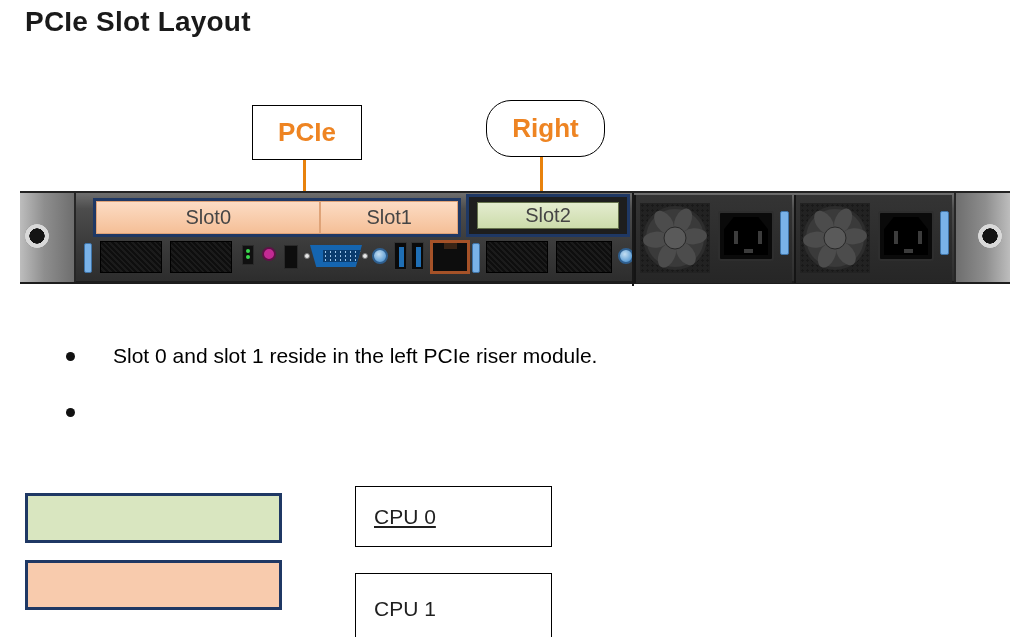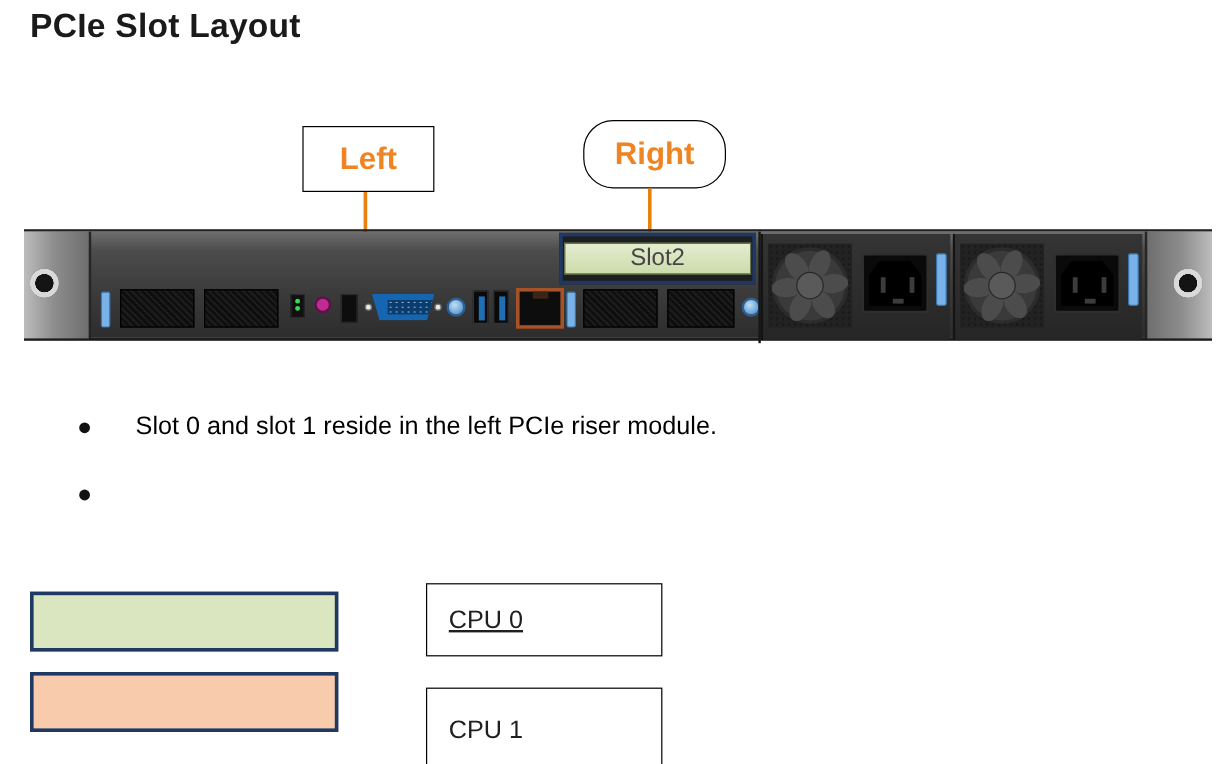--- a/index.html
+++ b/index.html
@@ -64,21 +64,21 @@
     background: linear-gradient(180deg,#fcdcc4,#f5bf97);
   }
   .slot0 { width:62%; }
   .slot1 { width:38%; }
   .riser-right {
     left:446px; top:1px; width:164px; height:43px;
     border:3px solid #1F3864; background:#1e1e1e;
     display:flex; align-items:center; justify-content:center;
   }
   .slot2-band {
-    width:156px; height:27px;
+    width:142px; height:27px;
     background: linear-gradient(180deg,#e4eccf,#ccdcab);
     border:1px solid #66734d;
     display:flex; align-items:center; justify-content:center;
     font-size:20px; color:#454545;
   }
 
   
   .clip { width:8px; height:30px; background:#79b2e8; border:1px solid #3f74a8; border-radius:2px; }
   .pcie-open {
     height:32px; background:#121212; border:1px solid #000;
@@ -150,37 +150,45 @@
   .cpu1 { top:573px; height:71px; }
 </style>
 </head>
 <body>
 
 <div class="page">
 
   <div class="abs title">PCIe Slot Layout</div>
 
   <div class="abs callout-box callout-left">
-    <span>Left</span>
+    <span>PCIe</span>
   </div>
   <div class="abs callout-box callout-right">
     <span>Right</span>
   </div>
   <div class="abs callout-line line-left"></div>
   <div class="abs callout-line line-right"></div>
 
   <div class="abs server">
 
     <div class="abs ear ear-left">
       <div class="abs screw-hole hole-l"></div>
     </div>
     <div class="abs ear ear-right">
       <div class="abs screw-hole hole-r"></div>
     </div>
 
+    <div class="abs riser-left">
+      <div class="slot-cell slot0">
+        <span>Slot0</span>
+      </div>
+      <div class="slot-cell slot1">
+        <span>Slot1</span>
+      </div>
+    </div>
 
     <div class="abs riser-right">
       <div class="slot2-band">
         <span>Slot2</span>
       </div>
     </div>
 
     <div class="abs clip" style="left:64px; top:50px;"></div>
     <div class="abs pcie-open" style="left:80px; top:48px; width:62px;"></div>
     <div class="abs pcie-open" style="left:150px; top:48px; width:62px;"></div>

